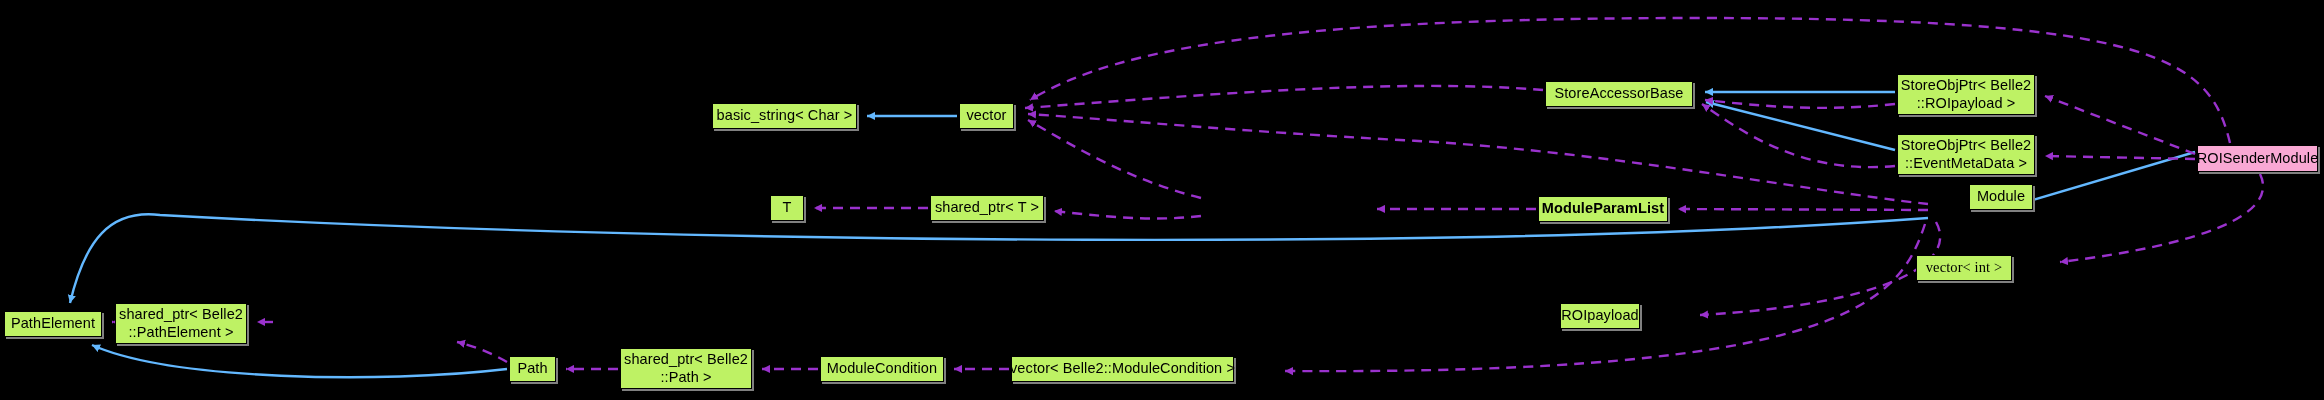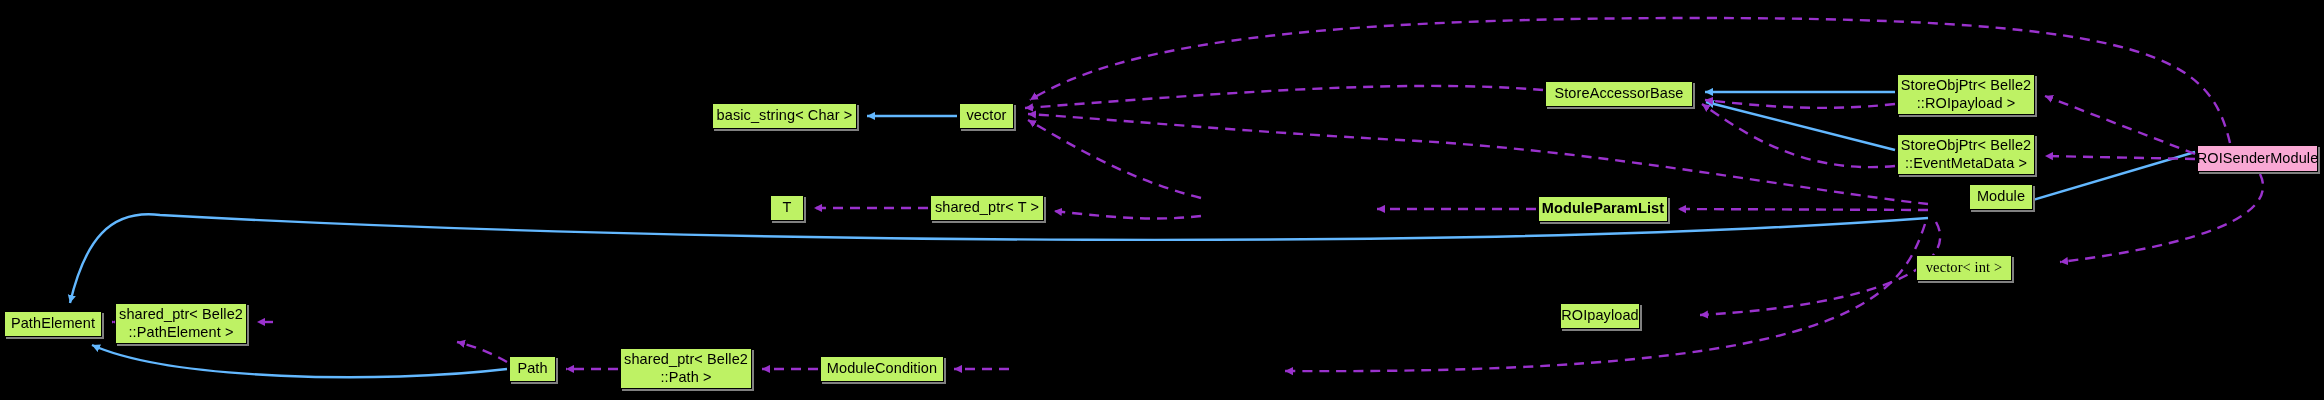--- a/index.html
+++ b/index.html
@@ -124,16 +124,17 @@
 ::PathElement &gt;</div>
 
 
   <div class="node" style="left:509px; top:356px; width:47px; height:26px;">Path</div>
 
   <div class="node" style="left:620px; top:348px; width:132px; height:41px;">shared_ptr&lt; Belle2
 ::Path &gt;</div>
 
   <div class="node" style="left:820px; top:356px; width:124px; height:26px;">ModuleCondition</div>
 
+  <div class="node" style="left:1011px; top:356px; width:223px; height:26px;">vector&lt; Belle2::ModuleCondition &gt;</div>
 
   <div class="node" style="left:1560px; top:303px; width:80px; height:26px;">ROIpayload</div>
 
 </div>
 
 </body></html>

